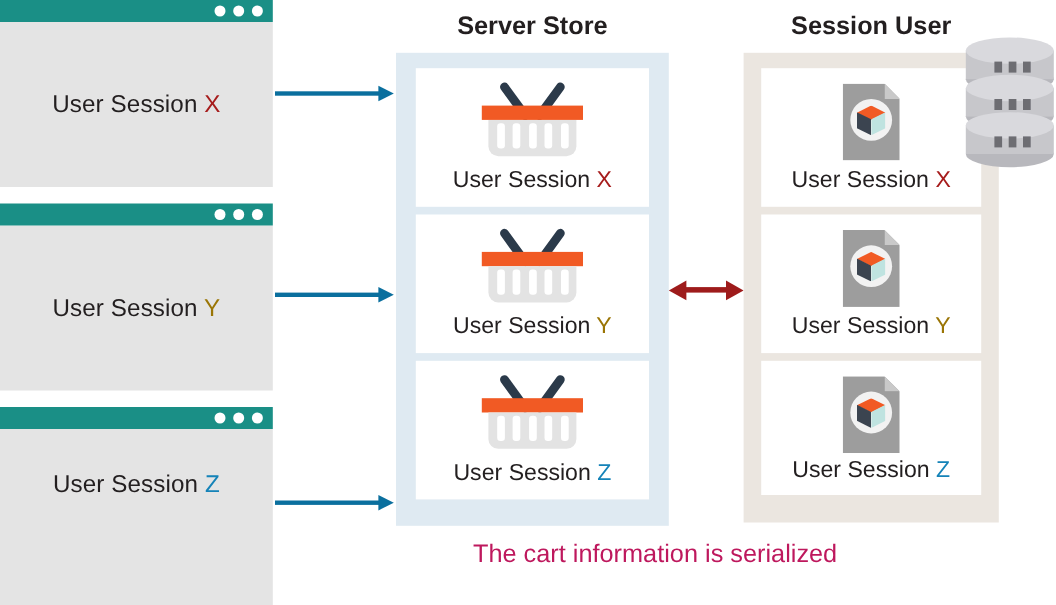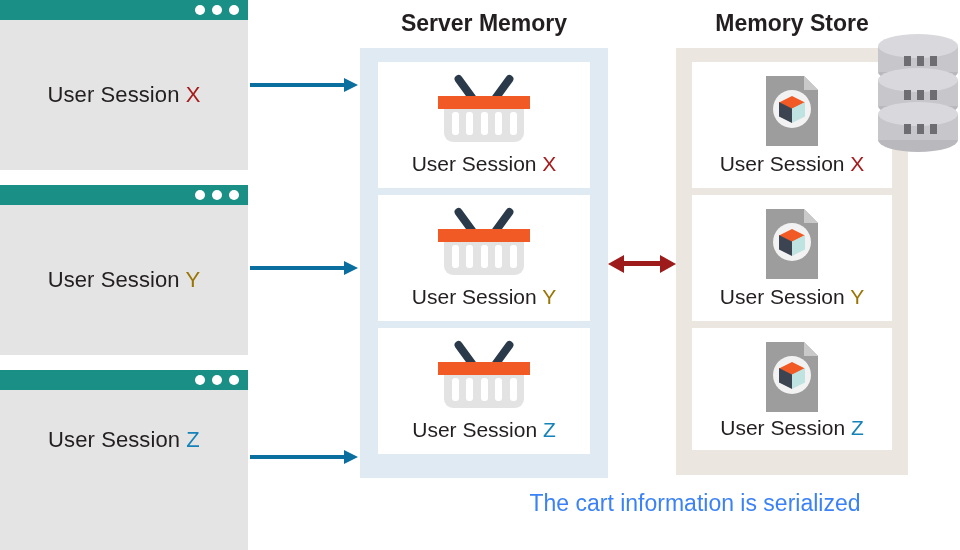--- a/index.html
+++ b/index.html
@@ -137,22 +137,22 @@
   .arrow-red .shaft{position:absolute;left:14px;top:6px;height:5px;background:#9e1b1b;}
   .arrow-red .hl,.arrow-red .hr{
     position:absolute;top:0;width:0;height:0;
     border-top:9px solid transparent;border-bottom:9px solid transparent;
   }
   .arrow-red .hl{left:0;border-right:16px solid #9e1b1b;}
   .arrow-red .hr{right:0;border-left:16px solid #9e1b1b;}
 
   
   .caption{
-    position:absolute;color:#3b82f6;font-size:23px;line-height:31px;
-    text-align:center;white-space:nowrap;
+    position:absolute;color:#be185d;font-size:23px;line-height:31px;
+    text-align:left;white-space:nowrap;
   }
 </style>
 </head>
 <body>
 
 <div class="stage">
 
   <div class="browser" style="top:0px;height:170px;">
     <div class="titlebar">
       <div class="dots">
@@ -198,22 +198,22 @@
   </div>
   <div class="arrow-blue" style="left:250px;top:261px;width:108px;">
     <div class="shaft" style="width:96px;"></div>
     <div class="head" style="left:94px;"></div>
   </div>
   <div class="arrow-blue" style="left:250px;top:450px;width:108px;">
     <div class="shaft" style="width:96px;"></div>
     <div class="head" style="left:94px;"></div>
   </div>
 
-  <div class="col-title" style="left:360px;top:10px;width:248px;">Server Memory</div>
-  <div class="col-title" style="left:676px;top:10px;width:232px;">Memory Store</div>
+  <div class="col-title" style="left:360px;top:10px;width:248px;">Server Store</div>
+  <div class="col-title" style="left:676px;top:10px;width:232px;">Session User</div>
 
   <div class="panel mem" style="left:360px;top:48px;width:248px;height:430px;">
 
     <div class="card" style="left:18px;top:14px;width:212px;height:126px;">
       <div class="basket" style="margin-top:12px;">
         <div class="handle l"></div>
         <div class="handle r"></div>
         <div class="bar"></div>
         <div class="body">
           <span></span>

